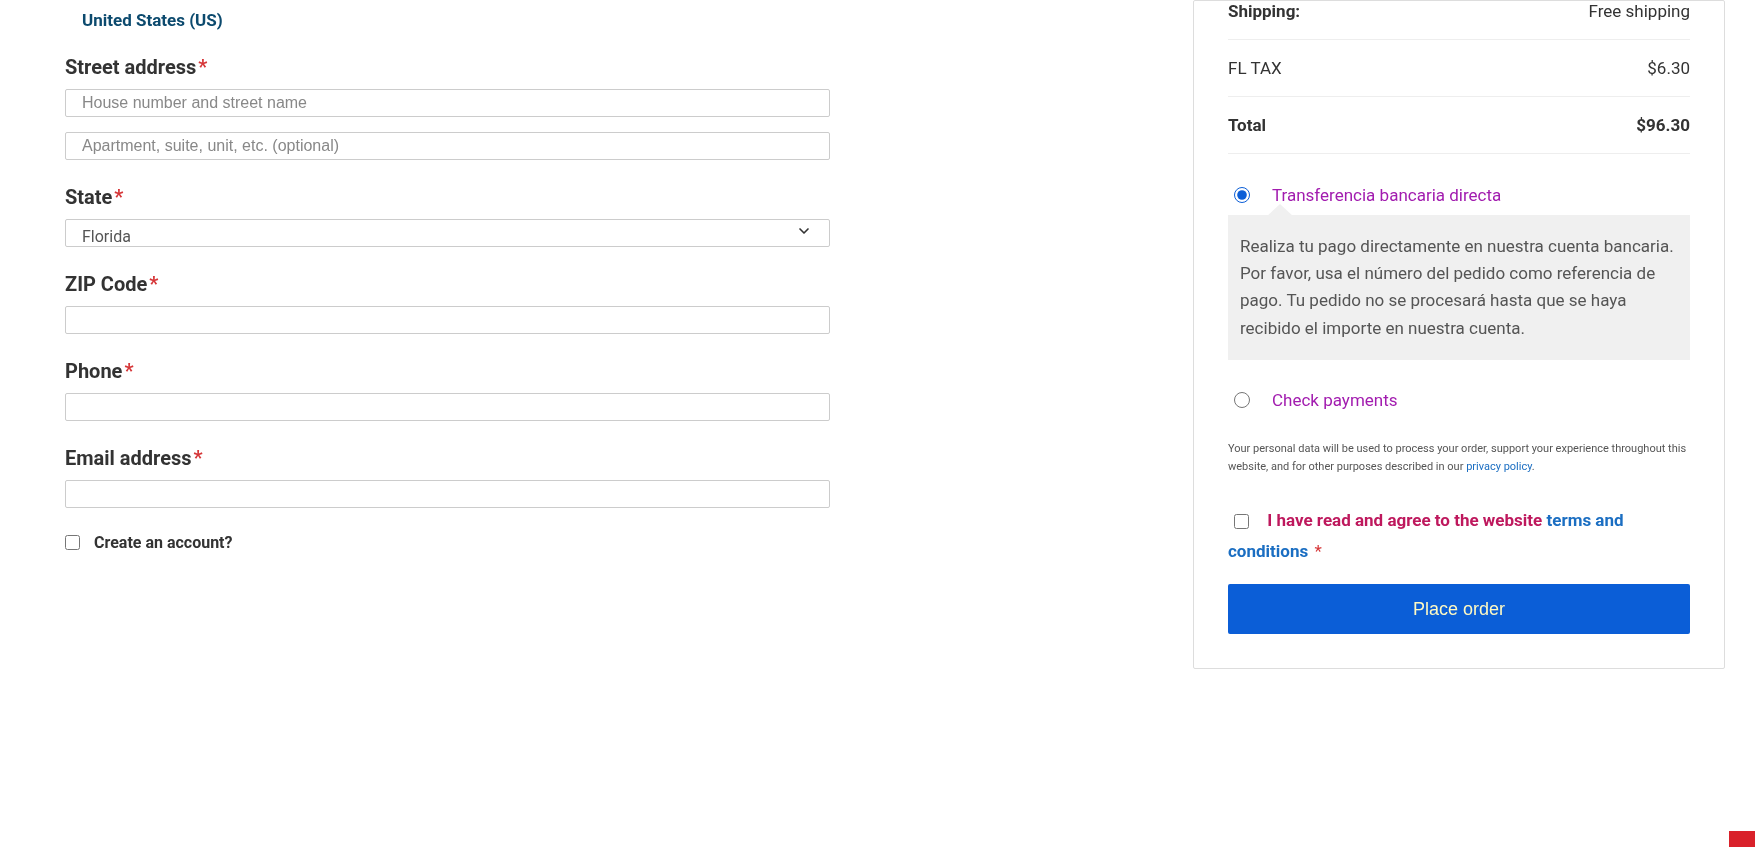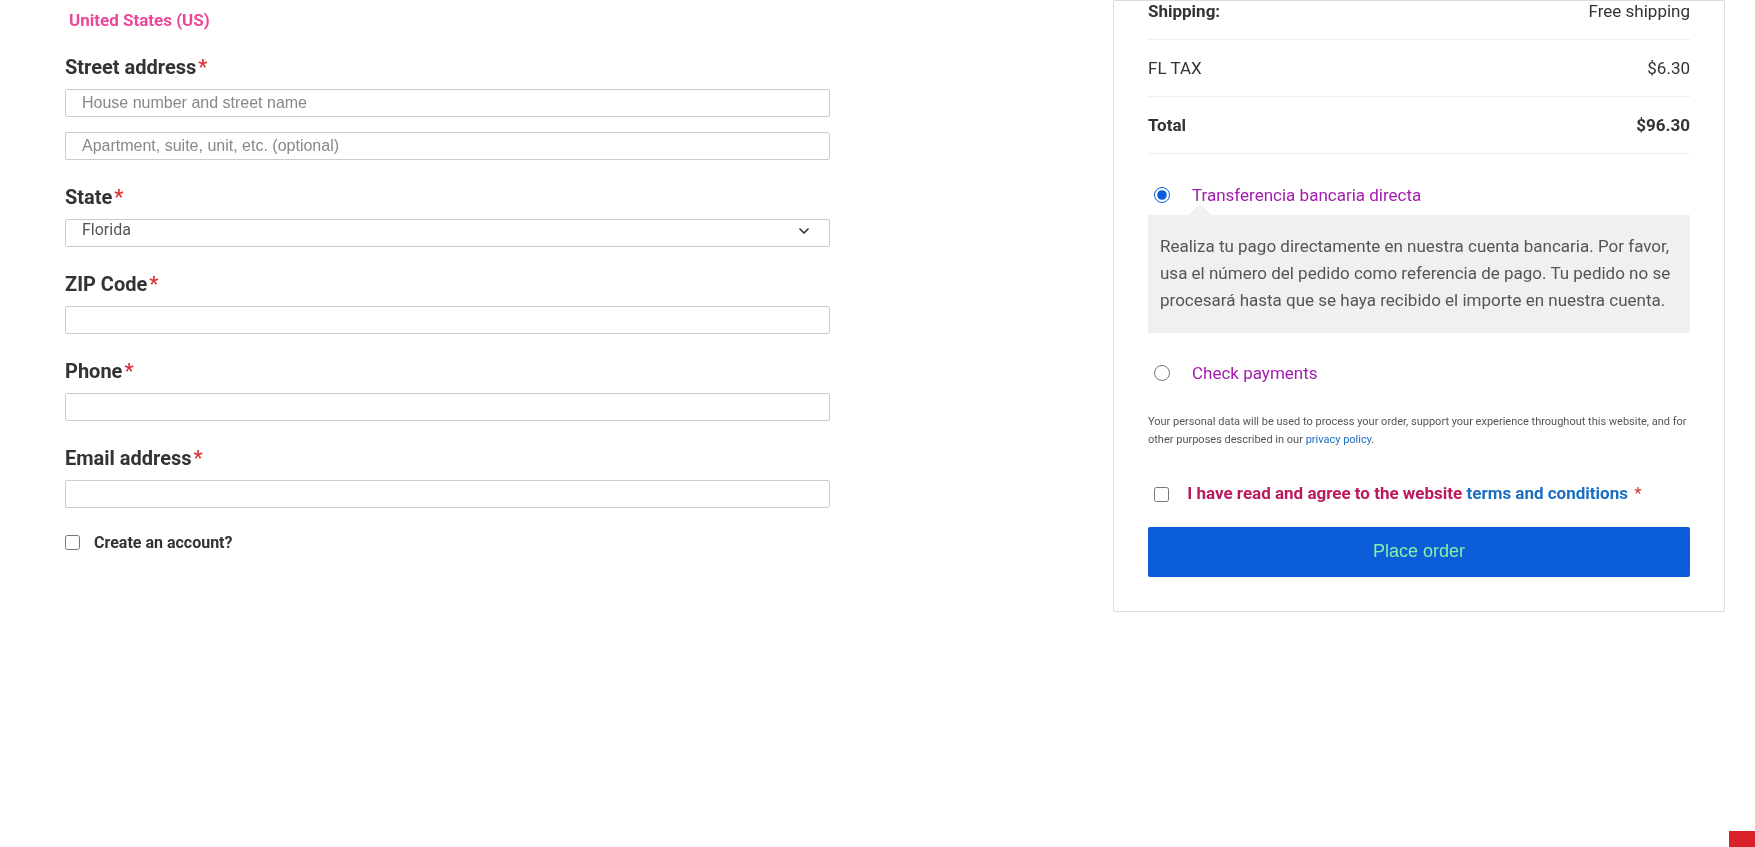--- a/index.html
+++ b/index.html
@@ -17,22 +17,22 @@
     padding: 0 30px 30px 30px;
     align-items: flex-start;
   }
   .billing {
     flex: 1;
     padding-left: 35px;
     max-width: 800px;
   }
   .country-heading {
     font-weight: 700;
-    color: #ec4899;
-    margin: 10px 0 25px 4px;
+    color: #0c4a6e;
+    margin: 10px 0 25px 17px;
     font-size: 17px;
   }
   .field { margin-bottom: 25px; }
   .field-label {
     font-weight: 700;
     font-size: 20px;
     margin-bottom: 10px;
     display: block;
     color: #333;
   }
@@ -67,21 +67,21 @@
     align-items: center;
     gap: 14px;
     margin-bottom: 25px;
   }
   .checkbox-row input[type=checkbox] {
     width: 15px; height: 15px; margin: 0;
   }
   .checkbox-row label { font-weight: 700; font-size: 16px; color:#333; }
 
   .order-box {
-    width: 612px;
+    width: 532px;
     border: 1px solid #ddd;
     border-radius: 2px;
     padding: 0 34px 34px 34px;
     margin-left: auto;
   }
   .summary-row {
     display: flex;
     justify-content: space-between;
     align-items: center;
     padding: 18px 0;
@@ -137,21 +137,21 @@
     width: 15px; height: 15px; margin: 0 14px 0 6px;
     vertical-align: middle;
   }
   .terms-row .bold { font-weight: 700; color: #be185d; }
   .terms-row a { color: #1b6ec2; text-decoration: none; font-weight: 700; }
 
   .place-order-btn {
     width: 100%;
     height: 50px;
     background: #0b5ed7;
-    color: #86efac;
+    color: #fef9c3;
     font-size: 18px;
     border: none;
     border-radius: 2px;
     cursor: pointer;
   }
   .red-corner {
     position: fixed;
     right: 0;
     bottom: 0;
     width: 26px;
@@ -175,21 +175,21 @@
       <input class="text-input" type="text" placeholder="House number and street name" style="">
       <input class="text-input" type="text" placeholder="Apartment, suite, unit, etc. (optional)" style="">
     </div>
 
 
     <div class="field">
       <span class="field-label">
         <span>State</span><span class="req">*</span>
       </span>
       <div class="select-wrap">
-        <div class="select-input" style="display:flex;align-items:flex-start;">
+        <div class="select-input" style="display:flex;align-items:flex-end;">
           <span>Florida</span>
         </div>
         <span class="select-arrow">
           <svg width="16" height="16" viewBox="0 0 24 24" fill="none" stroke="#333" stroke-width="2.5" stroke-linecap="round" stroke-linejoin="round">
               <polyline points="6 9 12 15 18 9"></polyline>
             </svg>
         </span>
       </div>
     </div>
 

